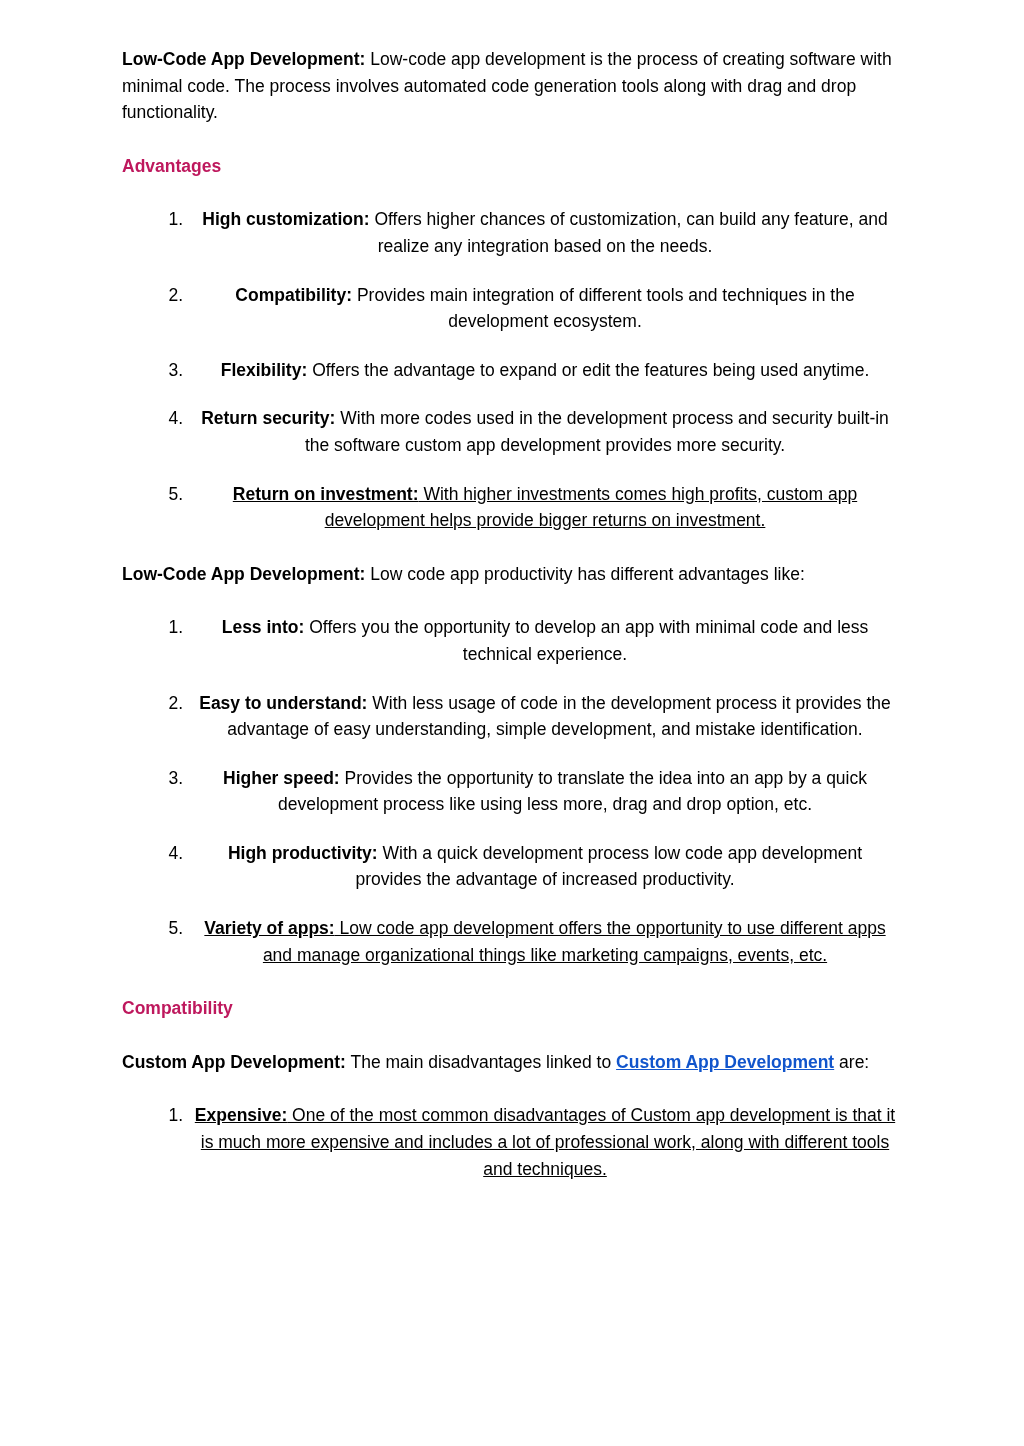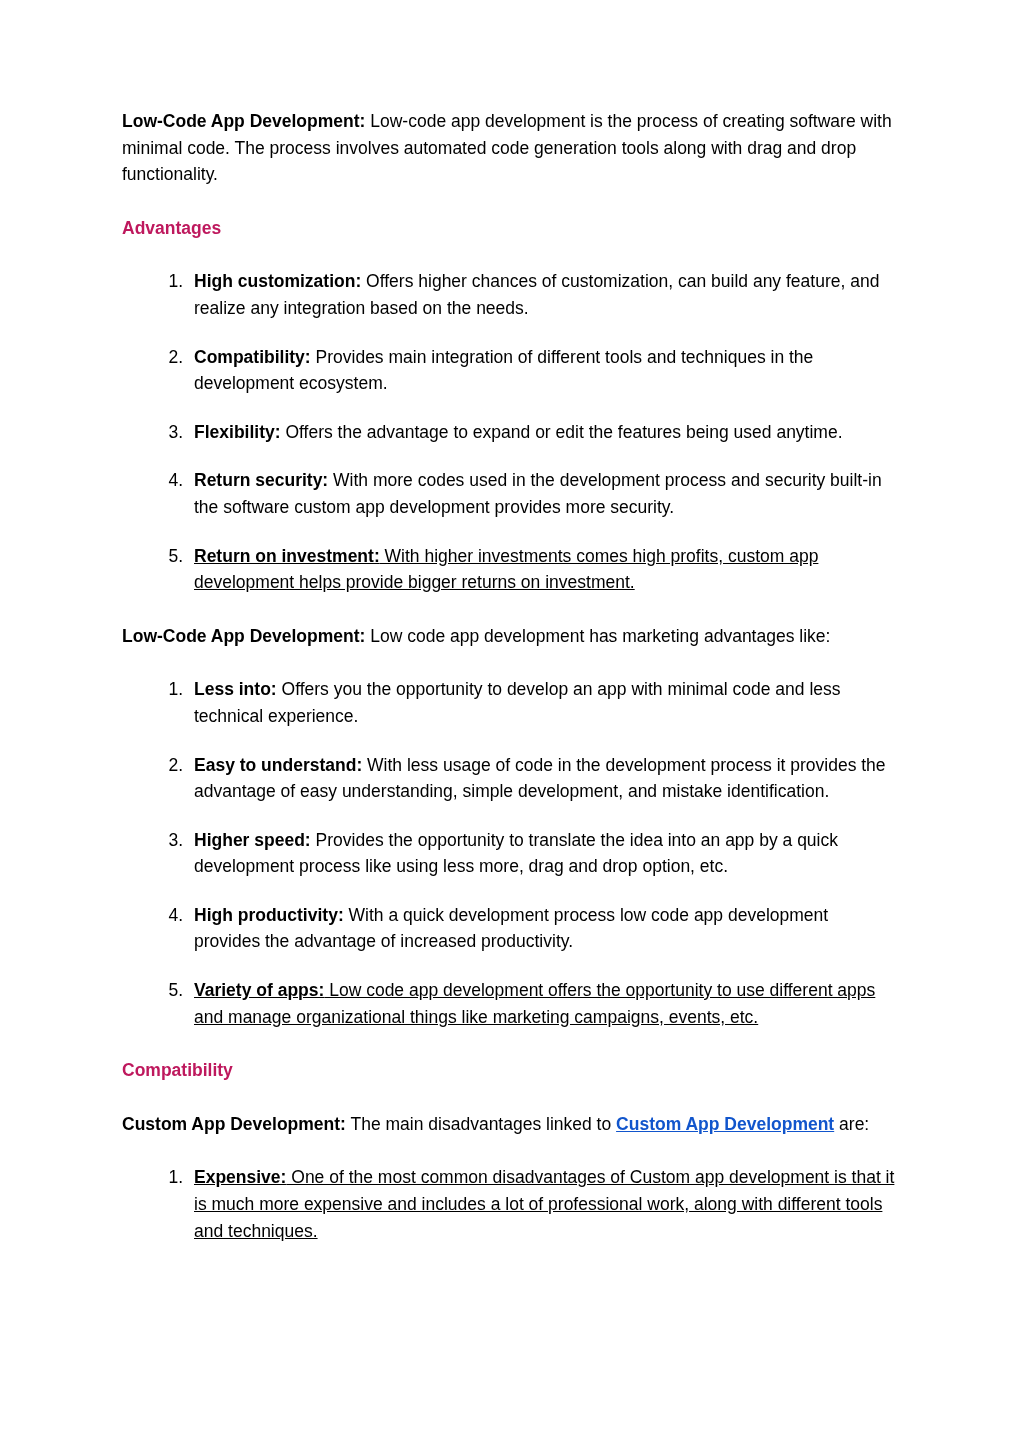--- a/index.html
+++ b/index.html
@@ -11,21 +11,21 @@
     width: 1024px;
     min-height: 1446px;
     font-family: "Liberation Sans", sans-serif;
     color: #000000;
     -webkit-font-smoothing: antialiased;
   }
   .page {
     width: 1016px;
     min-height: 1446px;
     box-sizing: border-box;
-    padding: 108px 120px 60px 122px;
+    padding: 46px 120px 60px 122px;
     background: #ffffff;
   }
   p.para {
     font-size: 17.5px;
     line-height: 1.52;
     margin: 0 0 27px 0;
     color: #000000;
   }
   p.heading {
     font-size: 17.5px;
@@ -34,20 +34,21 @@
     font-weight: bold;
     color: #be185d;
   }
   .lead {
     font-weight: bold;
   }
   ol.list {
     margin: 0 0 27px 0;
     padding-left: 66px;
     list-style-type: decimal;
+    text-align: center;
   }
   ol.list > li {
     font-size: 17.5px;
     line-height: 1.52;
     margin-bottom: 22px;
     padding-left: 6px;
   }
   ol.list > li:last-child {
     margin-bottom: 0;
     text-decoration: underline;
@@ -87,21 +88,21 @@
       <li>
         <span class="lead">Return security:</span><span> With more codes used in the development process and security built-in the software custom app development provides more security.</span>
       </li>
       <li>
         <span class="lead">Return on investment:</span><span> With higher investments comes high profits, custom app development helps provide bigger returns on investment.</span>
       </li>
     </ol>
   </div>
 
   <p class="para">
-    <span class="lead">Low-Code App Development:</span><span> Low code app development has marketing advantages like:</span>
+    <span class="lead">Low-Code App Development:</span><span> Low code app productivity has different advantages like:</span>
   </p>
 
   <div class="list-block">
     <ol class="list">
       <li>
         <span class="lead">Less into:</span><span> Offers you the opportunity to develop an app with minimal code and less technical experience.</span>
       </li>
       <li>
         <span class="lead">Easy to understand:</span><span> With less usage of code in the development process it provides the advantage of easy understanding, simple development, and mistake identification.</span>
       </li>

